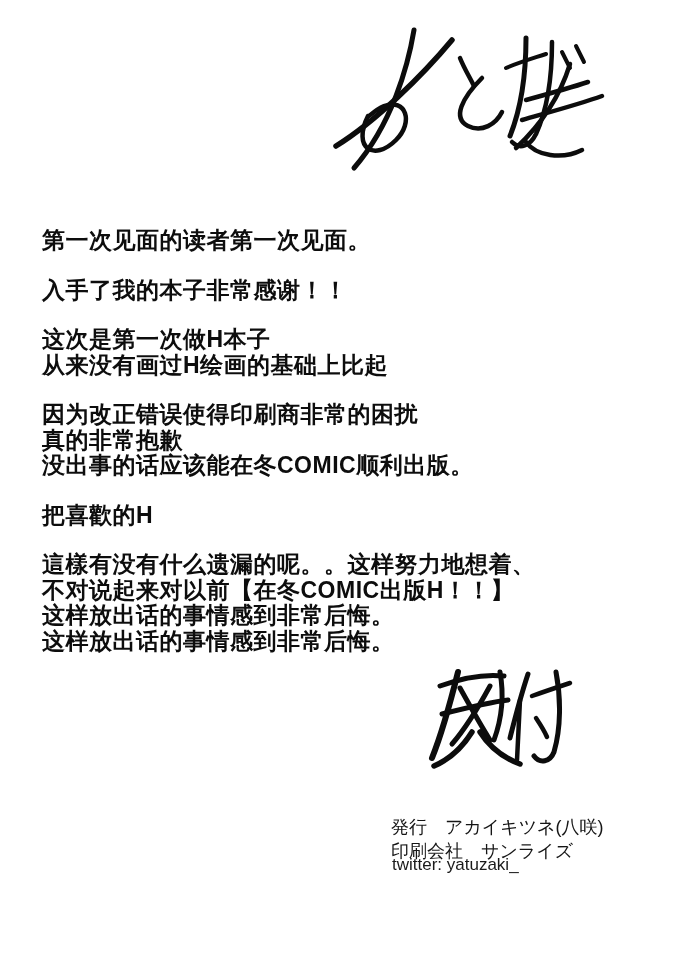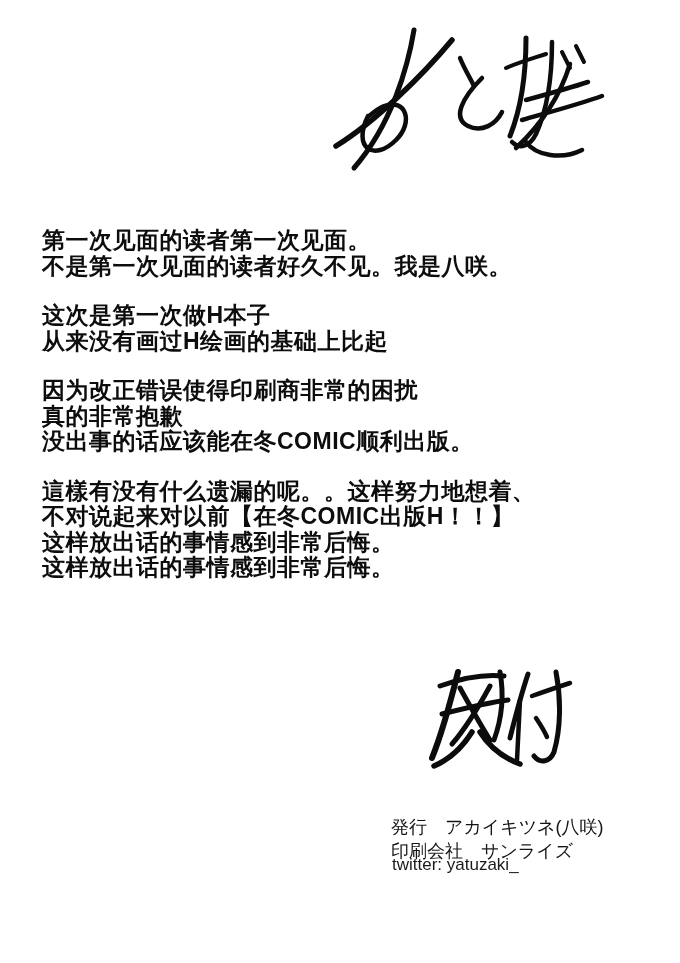--- a/index.html
+++ b/index.html
@@ -84,30 +84,35 @@
       <path class="stroke" stroke-width="4.5" d="M196,76 C218,70 240,64 258,58"></path>
       <path class="stroke" stroke-width="4.5" d="M192,96 C220,88 250,80 272,72"></path>
       <path class="stroke" stroke-width="4.5" d="M240,40 C232,66 216,96 186,124"></path>
       <path class="stroke" stroke-width="4.5" d="M196,118 C206,132 232,136 252,126"></path>
     </svg>
   </div>
 
   <div class="body-text">
     <div class="para">
       <div>第一次见面的读者第一次见面。</div>
-      <div>不是第一次见面的读者好久不见。我是八咲。</div>
+    </div>
+    <div class="para">
+      <div>入手了我的本子非常感谢！！</div>
     </div>
     <div class="para">
       <div>这次是第一次做H本子</div>
       <div>从来没有画过H绘画的基础上比起</div>
     </div>
     <div class="para">
       <div>因为改正错误使得印刷商非常的困扰</div>
       <div>真的非常抱歉</div>
       <div>没出事的话应该能在冬COMIC顺利出版。</div>
+    </div>
+    <div class="para">
+      <div>把喜歡的H</div>
     </div>
     <div class="para">
       <div>這樣有没有什么遗漏的呢。。这样努力地想着、</div>
       <div>不对说起来对以前【在冬COMIC出版H！！】</div>
       <div>这样放出话的事情感到非常后悔。</div>
       <div>这样放出话的事情感到非常后悔。</div>
     </div>
   </div>
 
   <div class="brush-title" style="left:428px; top:666px;">

